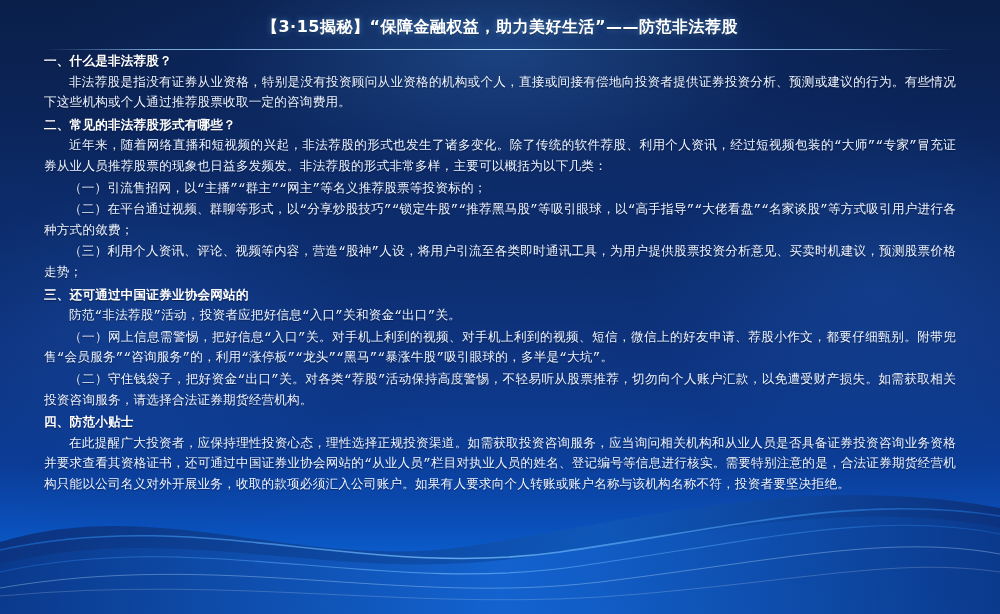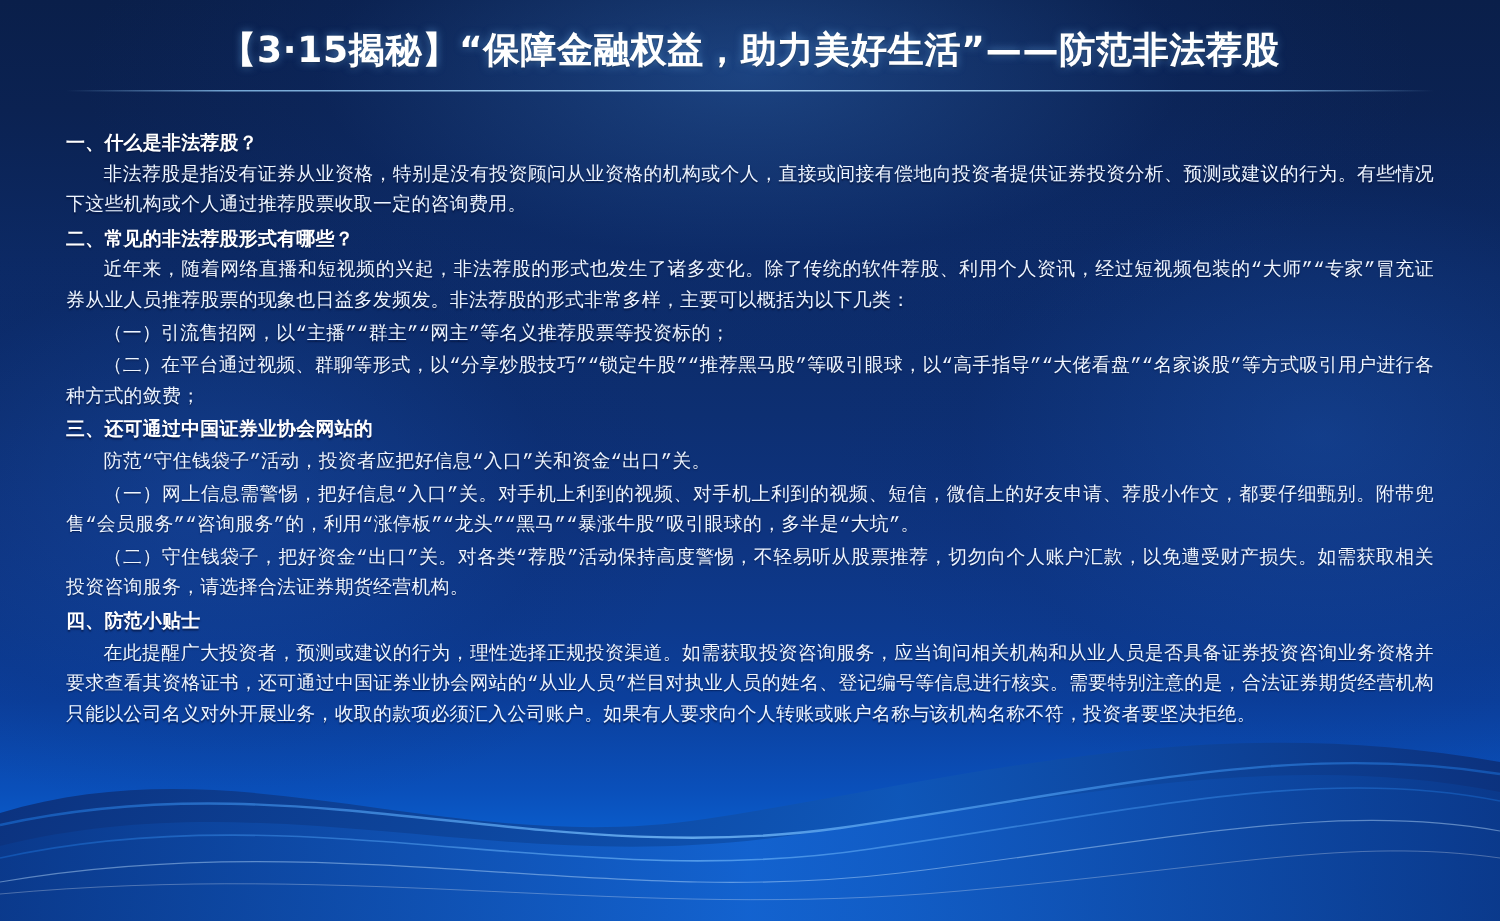--- a/index.html
+++ b/index.html
@@ -70,36 +70,36 @@
   .content {
     position: relative;
     z-index: 5;
     padding: 0;
   }
 
   .doc-title {
     text-align: center;
     color: #ffffff;
     font-weight: bold;
-    font-size: 24px;
+    font-size: 16px;
     letter-spacing: 0.5px;
     margin: 17px 0 0 0;
     text-shadow: 0 0 6px rgba(120,190,255,0.55), 0 1px 2px rgba(0,0,0,0.5);
     font-family: "DejaVu Sans", "Liberation Sans", sans-serif;
   }
   .title-rule {
     width: 912px;
     height: 1px;
     margin: 11px auto 0 auto;
     background: linear-gradient(90deg, rgba(120,190,255,0.0) 0%, rgba(150,210,255,0.75) 12%, rgba(190,230,255,0.9) 50%, rgba(150,210,255,0.75) 88%, rgba(120,190,255,0.0) 100%);
   }
 
   .body-wrap {
     width: 912px;
-    margin: 24px auto 0 auto;
+    margin: 1px auto 0 auto;
   }
   p.para {
     color: #eef5ff;
     font-size: 12.6px;
     line-height: 20.6px;
     margin: 0 0 1px 0;
     text-align: justify;
     letter-spacing: 0.2px;
     text-shadow: 0 1px 1px rgba(0,10,40,0.55);
   }
@@ -157,24 +157,25 @@
 
     <div class="body-wrap">
 
       <p class="para heading">一、什么是非法荐股？</p>
       <p class="para indent">非法荐股是指没有证券从业资格，特别是没有投资顾问从业资格的机构或个人，直接或间接有偿地向投资者提供证券投资分析、预测或建议的行为。有些情况下这些机构或个人通过推荐股票收取一定的咨询费用。</p>
 
       <p class="para heading">二、常见的非法荐股形式有哪些？</p>
       <p class="para indent">近年来，随着网络直播和短视频的兴起，非法荐股的形式也发生了诸多变化。除了传统的软件荐股、利用个人资讯，经过短视频包装的“大师”“专家”冒充证券从业人员推荐股票的现象也日益多发频发。非法荐股的形式非常多样，主要可以概括为以下几类：</p>
       <p class="para indent">（一）引流售招网，以“主播”“群主”“网主”等名义推荐股票等投资标的；</p>
       <p class="para indent">（二）在平台通过视频、群聊等形式，以“分享炒股技巧”“锁定牛股”“推荐黑马股”等吸引眼球，以“高手指导”“大佬看盘”“名家谈股”等方式吸引用户进行各种方式的敛费；</p>
+      <p class="para indent">（三）利用个人资讯、评论、视频等内容，营造“股神”人设，将用户引流至各类即时通讯工具，为用户提供股票投资分析意见、买卖时机建议，预测股票价格走势；</p>
 
       <p class="para heading">三、还可通过中国证券业协会网站的</p>
-      <p class="para indent">防范“守住钱袋子”活动，投资者应把好信息“入口”关和资金“出口”关。</p>
+      <p class="para indent">防范“非法荐股”活动，投资者应把好信息“入口”关和资金“出口”关。</p>
       <p class="para indent">（一）网上信息需警惕，把好信息“入口”关。对手机上利到的视频、对手机上利到的视频、短信，微信上的好友申请、荐股小作文，都要仔细甄别。附带兜售“会员服务”“咨询服务”的，利用“涨停板”“龙头”“黑马”“暴涨牛股”吸引眼球的，多半是“大坑”。</p>
       <p class="para indent">（二）守住钱袋子，把好资金“出口”关。对各类“荐股”活动保持高度警惕，不轻易听从股票推荐，切勿向个人账户汇款，以免遭受财产损失。如需获取相关投资咨询服务，请选择合法证券期货经营机构。</p>
 
       <p class="para heading">四、防范小贴士</p>
-      <p class="para indent">在此提醒广大投资者，预测或建议的行为，理性选择正规投资渠道。如需获取投资咨询服务，应当询问相关机构和从业人员是否具备证券投资咨询业务资格并要求查看其资格证书，还可通过中国证券业协会网站的“从业人员”栏目对执业人员的姓名、登记编号等信息进行核实。需要特别注意的是，合法证券期货经营机构只能以公司名义对外开展业务，收取的款项必须汇入公司账户。如果有人要求向个人转账或账户名称与该机构名称不符，投资者要坚决拒绝。</p>
+      <p class="para indent">在此提醒广大投资者，应保持理性投资心态，理性选择正规投资渠道。如需获取投资咨询服务，应当询问相关机构和从业人员是否具备证券投资咨询业务资格并要求查看其资格证书，还可通过中国证券业协会网站的“从业人员”栏目对执业人员的姓名、登记编号等信息进行核实。需要特别注意的是，合法证券期货经营机构只能以公司名义对外开展业务，收取的款项必须汇入公司账户。如果有人要求向个人转账或账户名称与该机构名称不符，投资者要坚决拒绝。</p>
 
     </div>
   </div>
 </div>
 
 </body></html>

